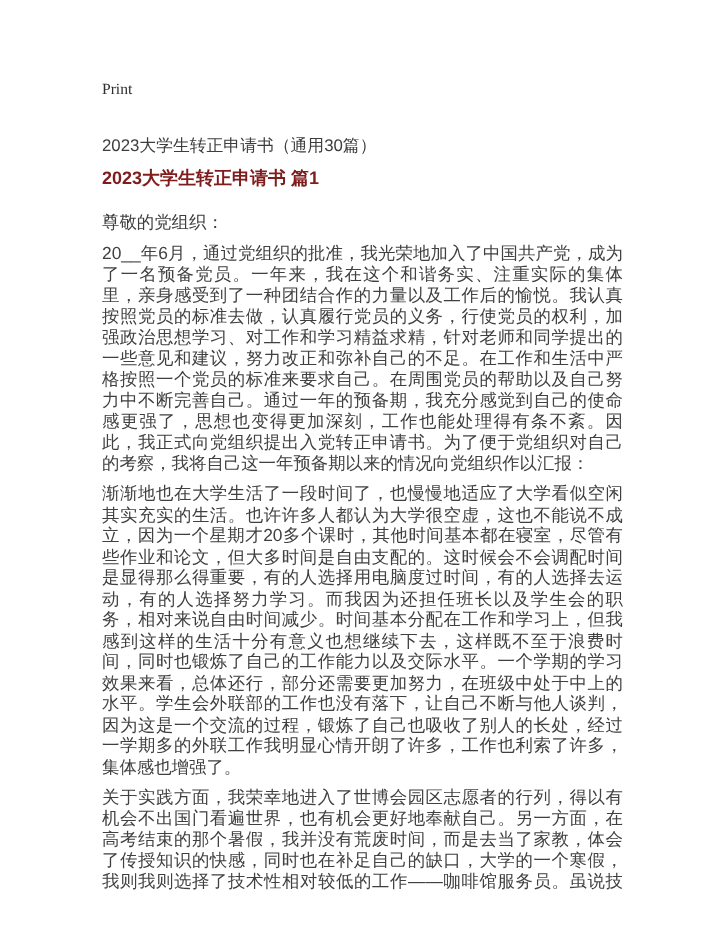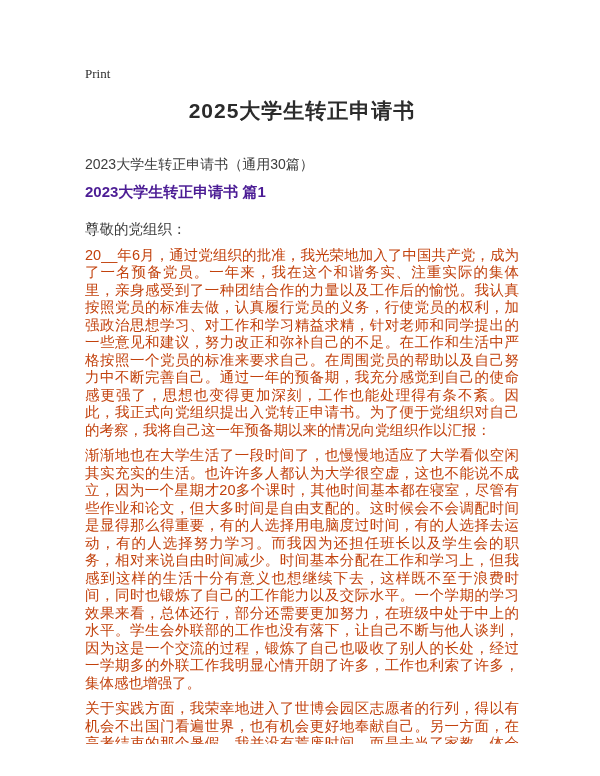--- a/index.html
+++ b/index.html
@@ -41,43 +41,42 @@
   .doc-subtitle {
     margin-top: 32px;
     font-size: 14px;
     color: #3d3d3d;
     line-height: 17px;
   }
   .section-heading {
     margin: 10px 0 0 0;
     font-size: 15px;
     font-weight: 700;
-    color: #4c1d95;
+    color: #7f1d1d;
     line-height: 18px;
   }
   .salutation {
     margin: 20px 0 0 0;
     font-size: 14.5px;
     line-height: 17.5px;
   }
   .body-paragraph {
     margin: 8px 0 0 0;
     font-size: 14.5px;
     line-height: 17.5px;
     text-align: justify;
-    color: #c2410c;
+    color: #404040;
   }
 </style>
 </head>
 <body>
 
 <div class="page">
   <div class="content">
     <div class="print-link">Print</div>
-    <h1 class="doc-title">2025大学生转正申请书</h1>
     <div class="doc-subtitle">2023大学生转正申请书（通用30篇）</div>
     <h2 class="section-heading">2023大学生转正申请书 篇1</h2>
     <p class="salutation">尊敬的党组织：</p>
     <p class="body-paragraph">20__年6月，通过党组织的批准，我光荣地加入了中国共产党，成为了一名预备党员。一年来，我在这个和谐务实、注重实际的集体里，亲身感受到了一种团结合作的力量以及工作后的愉悦。我认真按照党员的标准去做，认真履行党员的义务，行使党员的权利，加强政治思想学习、对工作和学习精益求精，针对老师和同学提出的一些意见和建议，努力改正和弥补自己的不足。在工作和生活中严格按照一个党员的标准来要求自己。在周围党员的帮助以及自己努力中不断完善自己。通过一年的预备期，我充分感觉到自己的使命感更强了，思想也变得更加深刻，工作也能处理得有条不紊。因此，我正式向党组织提出入党转正申请书。为了便于党组织对自己的考察，我将自己这一年预备期以来的情况向党组织作以汇报：</p>
     <p class="body-paragraph">渐渐地也在大学生活了一段时间了，也慢慢地适应了大学看似空闲其实充实的生活。也许许多人都认为大学很空虚，这也不能说不成立，因为一个星期才20多个课时，其他时间基本都在寝室，尽管有些作业和论文，但大多时间是自由支配的。这时候会不会调配时间是显得那么得重要，有的人选择用电脑度过时间，有的人选择去运动，有的人选择努力学习。而我因为还担任班长以及学生会的职务，相对来说自由时间减少。时间基本分配在工作和学习上，但我感到这样的生活十分有意义也想继续下去，这样既不至于浪费时间，同时也锻炼了自己的工作能力以及交际水平。一个学期的学习效果来看，总体还行，部分还需要更加努力，在班级中处于中上的水平。学生会外联部的工作也没有落下，让自己不断与他人谈判，因为这是一个交流的过程，锻炼了自己也吸收了别人的长处，经过一学期多的外联工作我明显心情开朗了许多，工作也利索了许多，集体感也增强了。</p>
     <p class="body-paragraph">关于实践方面，我荣幸地进入了世博会园区志愿者的行列，得以有机会不出国门看遍世界，也有机会更好地奉献自己。另一方面，在高考结束的那个暑假，我并没有荒废时间，而是去当了家教，体会了传授知识的快感，同时也在补足自己的缺口，大学的一个寒假，我则我则选择了技术性相对较低的工作——咖啡馆服务员。虽说技术性低，但要学的并不少，当然我所获得的比我付出还要多，可以说是一个性价比较高的工作。首先，我学会了谦卑。并不是人格的谦卑，而是做到更有礼貌对待客人而让客人心情舒畅。只有这样，才能客流满盈，咖啡馆才能兴旺。相比之一个国家，每位领导人如果将自己处于一个谦卑的位置，做好百姓的公仆，那么百姓才会更有动力，国家也能随之富强昌盛。</p>
   </div>
 </div>
 
 </body></html>

